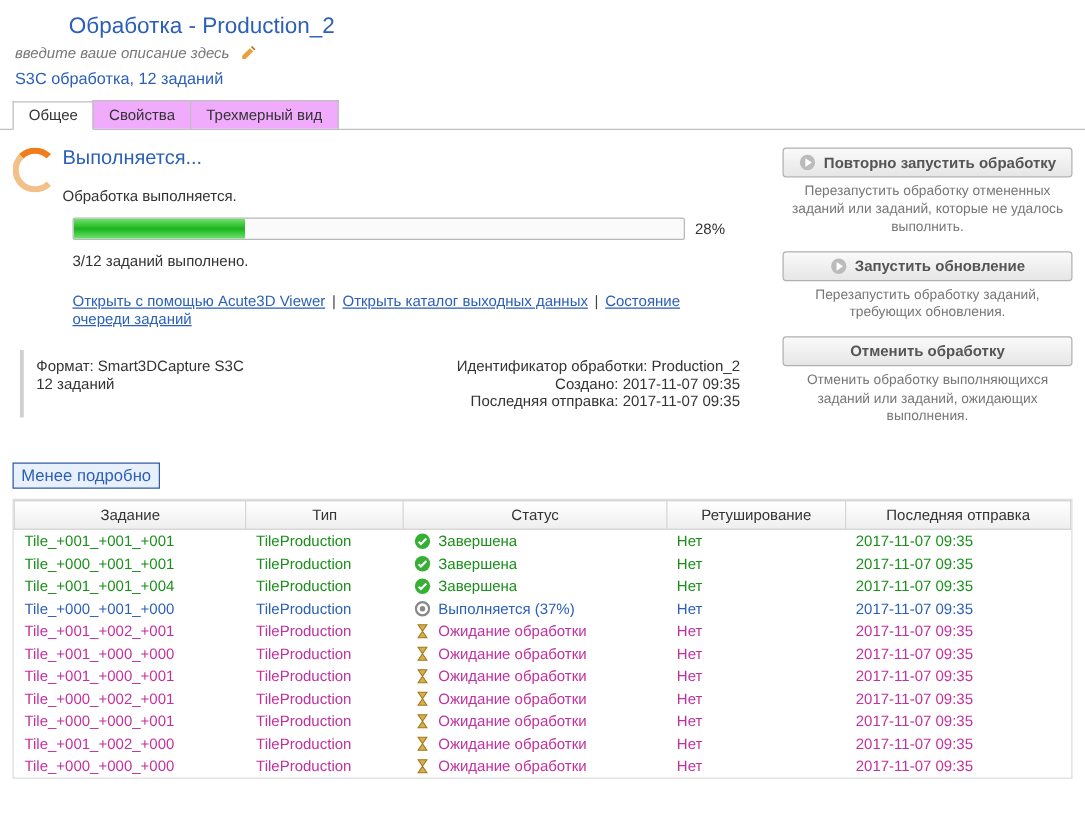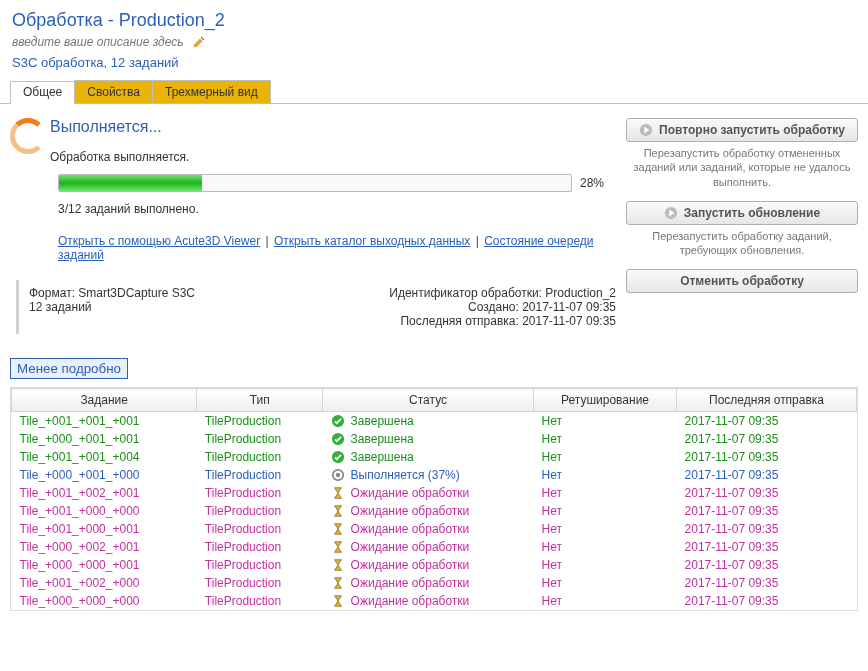--- a/index.html
+++ b/index.html
@@ -5,44 +5,44 @@
   * { box-sizing: border-box; }
   html, body { margin: 0; padding: 0; }
   body {
     font-family: "Segoe UI", Tahoma, Arial, sans-serif;
     font-size: 12px;
     background: #fff;
     color: #333;
     width: 868px;
   }
   .header { padding: 10px 12px 4px 12px; }
-  .title { font-size: 18px; color: #2b5fb8; font-weight: 400; margin-bottom: 4px; }
+  .title { font-size: 18px; color: #2b5fb8; font-weight: 400; margin-bottom: 4px; margin-left: 43px; }
   .desc-row { display: flex; align-items: center; gap: 8px; color: #777; font-style: italic; margin-bottom: 6px; }
   .desc-row svg { flex-shrink: 0; }
   .summary { color: #2b5fb8; font-size: 13px; margin-bottom: 6px; }
 
   .tabs { display: flex; border-bottom: 1px solid #bfbfbf; padding-left: 10px; }
   .tab {
     padding: 4px 12px;
     border: 1px solid #bfbfbf;
     border-bottom: none;
-    background: #eab308;
+    background: #f0abfc;
     margin-right: -1px;
     cursor: pointer;
     position: relative;
   }
   .tab.active {
     background: #fff;
     top: 1px;
     padding-top: 3px;
   }
 
   .body-area { display: flex; padding: 14px 10px 10px 10px; gap: 10px; }
   .left-col { flex: 1; min-width: 0; }
-  .right-col { width: 232px; flex-shrink: 0; }
+  .right-col { width: 232px; flex-shrink: 0; margin-left: 24px; }
 
   .status-block { display: flex; gap: 4px; margin-bottom: 10px; }
   .spinner {
     width: 36px; height: 36px; border-radius: 50%;
     border: 5px solid #f3c08a;
     border-top-color: #f07c1a;
     border-right-color: transparent;
     flex-shrink: 0;
   }
   .status-title { font-size: 16px; color: #2b5fb8; margin-bottom: 14px; }
@@ -183,20 +183,21 @@
             <path d="M6 4l6 4-6 4z" fill="#fff"></path>
           </svg>
       </span>
       <span>Запустить обновление</span>
     </button>
     <div class="rdesc">Перезапустить обработку заданий, требующих обновления.</div>
 
     <button class="rbtn">
       <span>Отменить обработку</span>
     </button>
+    <div class="rdesc">Отменить обработку выполняющихся заданий или заданий, ожидающих выполнения.</div>
   </div>
 </div>
 
 <div style="padding-left:10px;">
   <button class="toggle-btn">Менее подробно</button>
 </div>
 
 <div class="table-wrap">
   <table>
     <thead>

